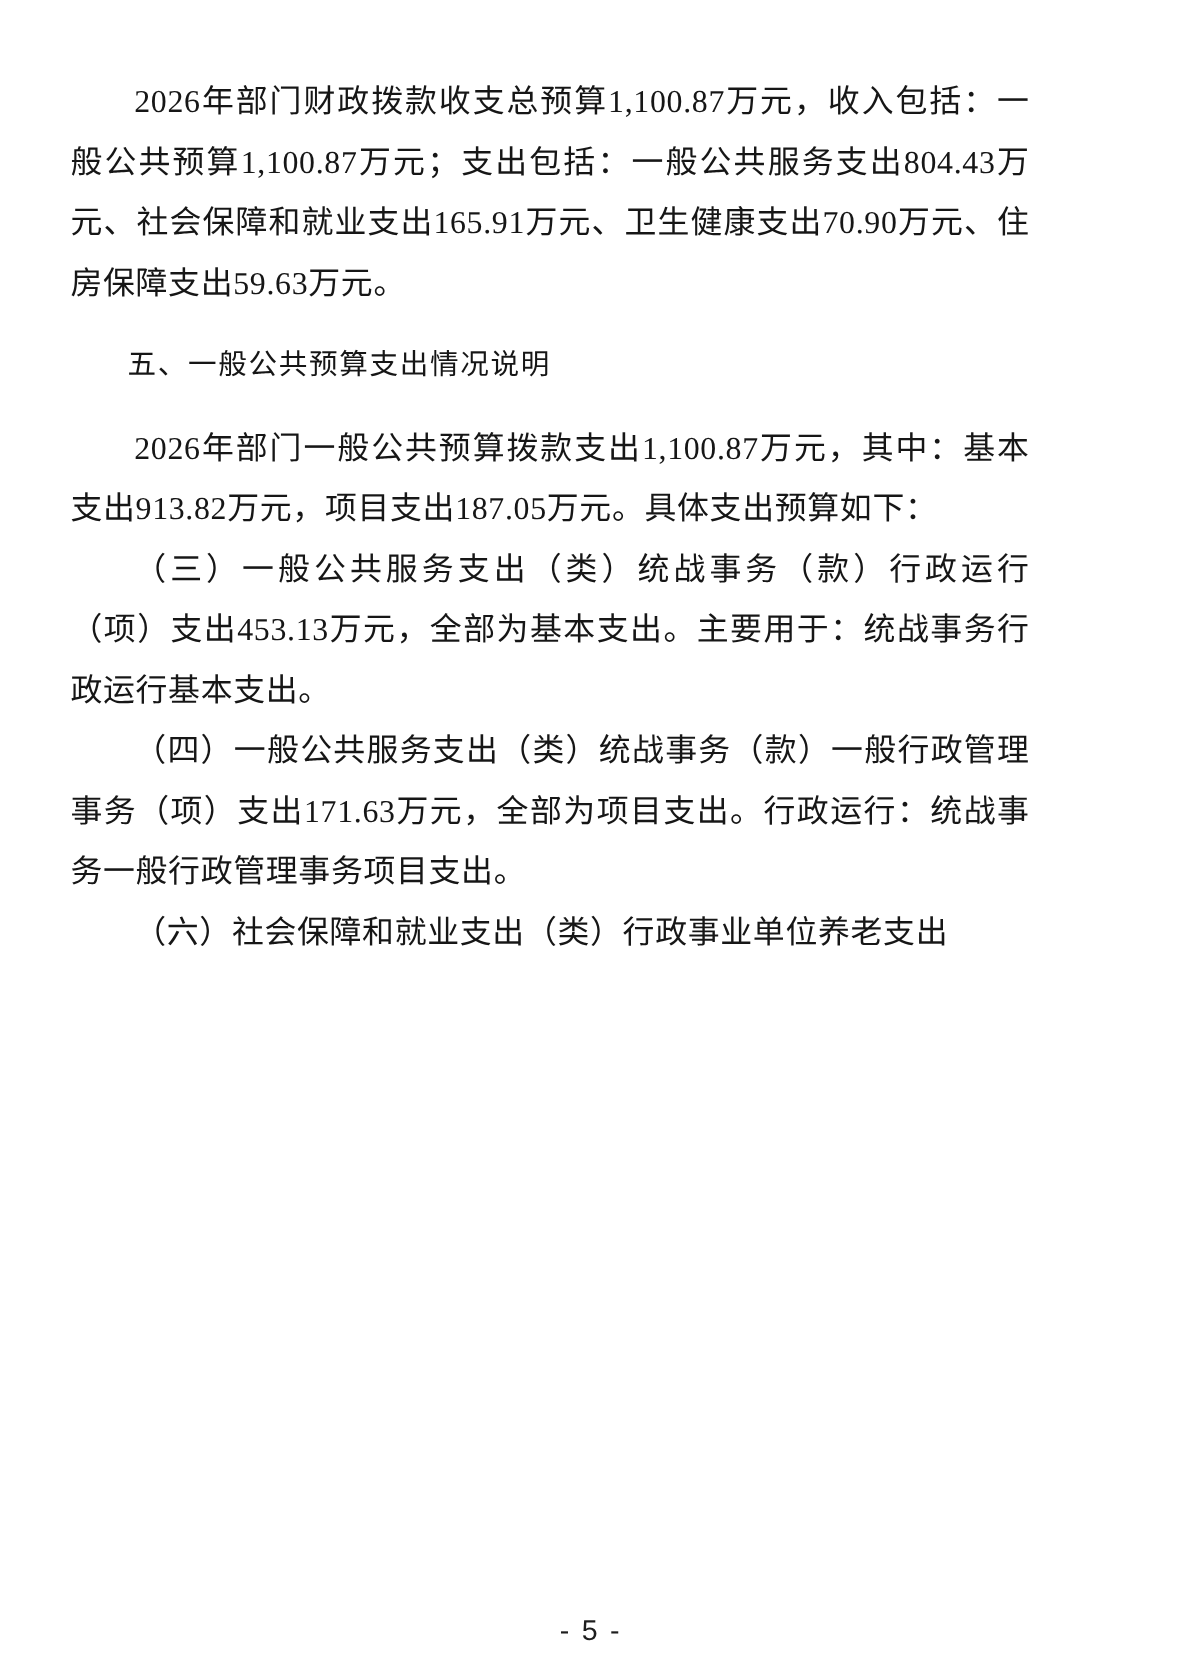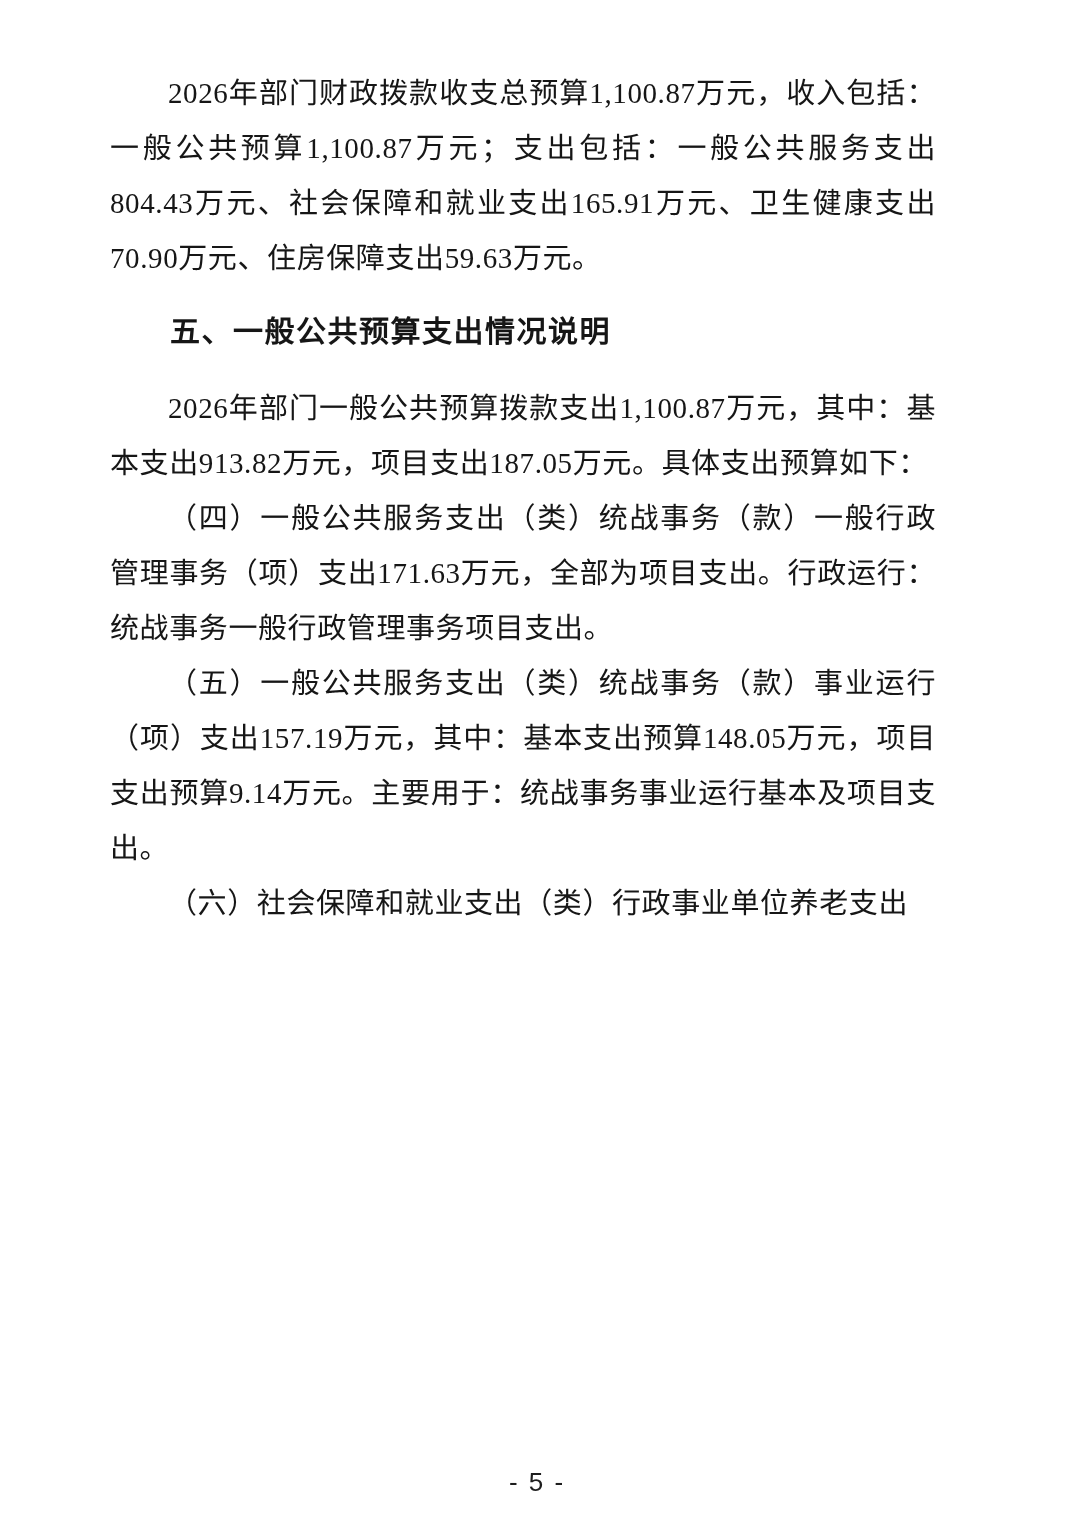--- a/index.html
+++ b/index.html
@@ -11,37 +11,37 @@
     width: 1074px;
     height: 1520px;
     position: relative;
     overflow: hidden;
     font-family: "Liberation Serif", "DejaVu Serif", serif;
     color: #161616;
   }
   .page {
     position: absolute;
     top: 0; left: 0; right: 0; bottom: 0;
-    padding: 66px 138px 0 110px;
+    padding: 66px 138px 0 64px;
     box-sizing: border-box;
   }
   .para {
     margin: 0;
     font-size: 29px;
     line-height: 55px;
     text-align: justify;
     text-justify: inter-character;
     text-indent: 2em;
     letter-spacing: 0.6px;
   }
   .heading {
     margin: 18px 0 22px 0;
-    font-size: 30px;
+    font-size: 26px;
     line-height: 55px;
-    font-weight: bold;
+    font-weight: normal;
     font-family: "Liberation Sans", "DejaVu Sans", sans-serif;
     text-indent: 2em;
     letter-spacing: 1.5px;
   }
   .footer {
     position: absolute;
     left: 0;
     right: 0;
     bottom: 22px;
     text-align: center;
@@ -56,21 +56,21 @@
 
 <div class="page">
   <p class="para">2026年部门财政拨款收支总预算1,100.87万元，收入包括：一般公共预算1,100.87万元；支出包括：一般公共服务支出804.43万元、社会保障和就业支出165.91万元、卫生健康支出70.90万元、住房保障支出59.63万元。</p>
 
   <h2 class="heading">五、一般公共预算支出情况说明</h2>
 
   <p class="para">2026年部门一般公共预算拨款支出1,100.87万元，其中：基本支出913.82万元，项目支出187.05万元。具体支出预算如下：</p>
 
 
 
+  <p class="para">（三）一般公共服务支出（类）统战事务（款）行政运行（项）支出453.13万元，全部为基本支出。主要用于：统战事务行政运行基本支出。</p>
 
   <p class="para">（四）一般公共服务支出（类）统战事务（款）一般行政管理事务（项）支出171.63万元，全部为项目支出。行政运行：统战事务一般行政管理事务项目支出。</p>
 
-  <p class="para">（五）一般公共服务支出（类）统战事务（款）事业运行（项）支出157.19万元，其中：基本支出预算148.05万元，项目支出预算9.14万元。主要用于：统战事务事业运行基本及项目支出。</p>
 
   <p class="para">（六）社会保障和就业支出（类）行政事业单位养老支出</p>
 
   <div class="footer">- 5 -</div>
 </div>
 
 </body></html>

